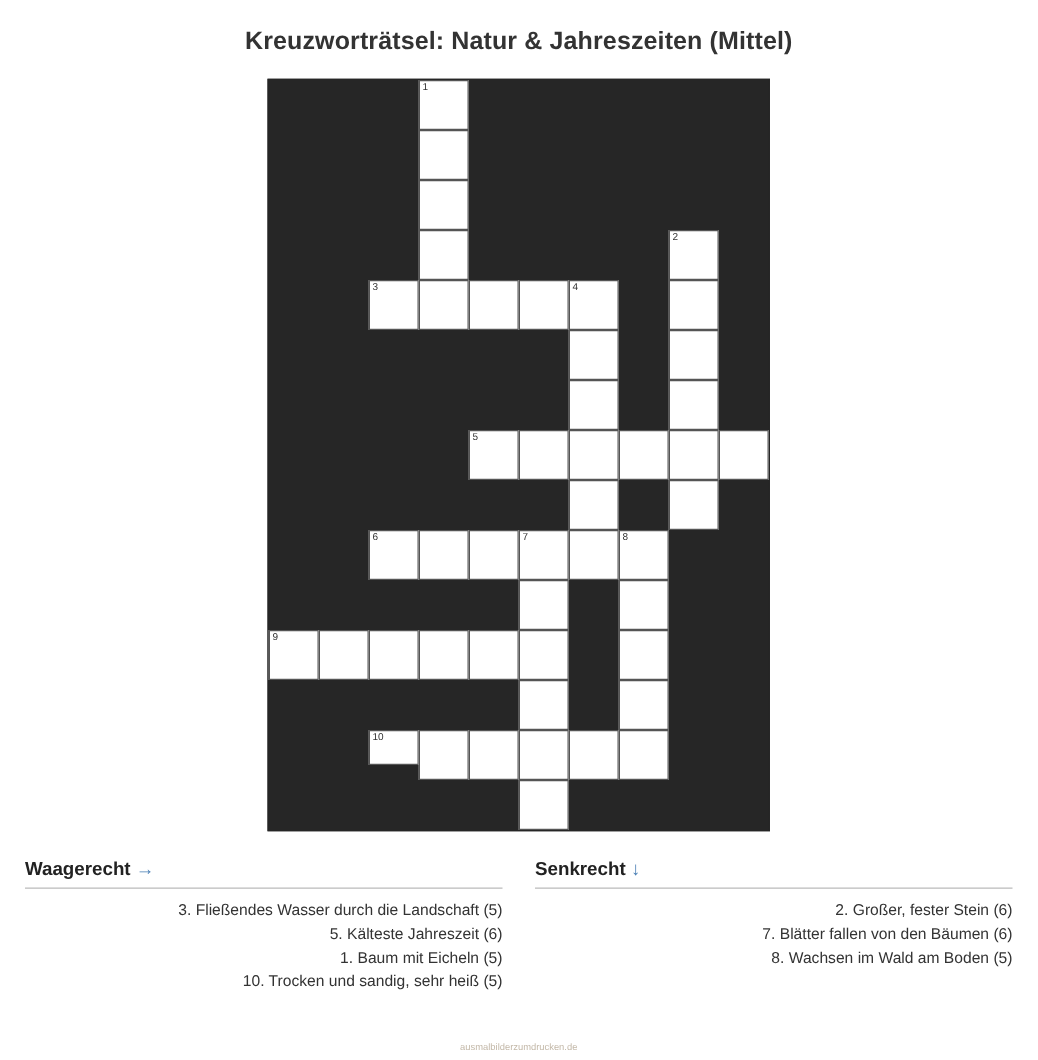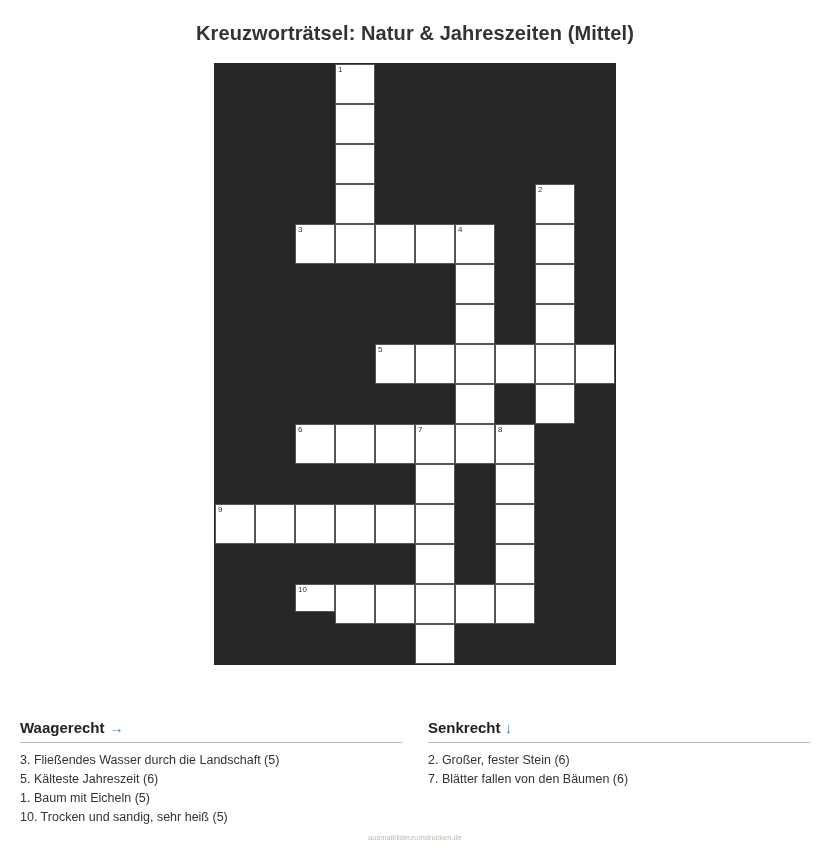--- a/index.html
+++ b/index.html
@@ -62,31 +62,31 @@
   .clue-col {
     width: 382px;
   }
   .clue-head {
     font-size: 15px;
     font-weight: bold;
     color: #222222;
     padding-bottom: 6px;
     border-bottom: 1px solid #bbbbbb;
     margin-bottom: 8px;
-    margin-top: 32px;
   }
   .clue-head .arrow {
     color: #4a7fb5;
     font-weight: normal;
   }
   .clue-item {
     font-size: 12.5px;
     line-height: 18px;
     color: #333333;
     margin-bottom: 1px;
+    text-align: right;
   }
   .footer {
     position: absolute;
     bottom: 6px;
     left: 0;
     width: 830px;
     text-align: center;
     font-size: 7.5px;
     color: #c3b8a8;
   }
@@ -182,17 +182,18 @@
       </div>
   </div>
   <div class="clue-col">
     <div class="clue-head">
       <span>Senkrecht</span>
       <span class="arrow">↓</span>
     </div>
     <div id="down-list">
         <div class="clue-item">2. Großer, fester Stein (6)</div>
         <div class="clue-item">7. Blätter fallen von den Bäumen (6)</div>
+        <div class="clue-item">8. Wachsen im Wald am Boden (5)</div>
       </div>
   </div>
 </div>
 
 <div class="footer">ausmalbilderzumdrucken.de</div>
 
 </body></html>

